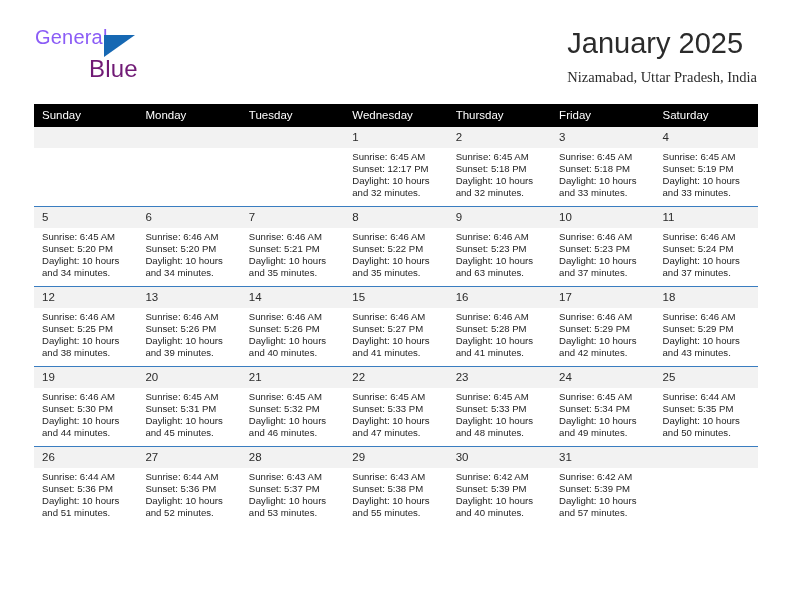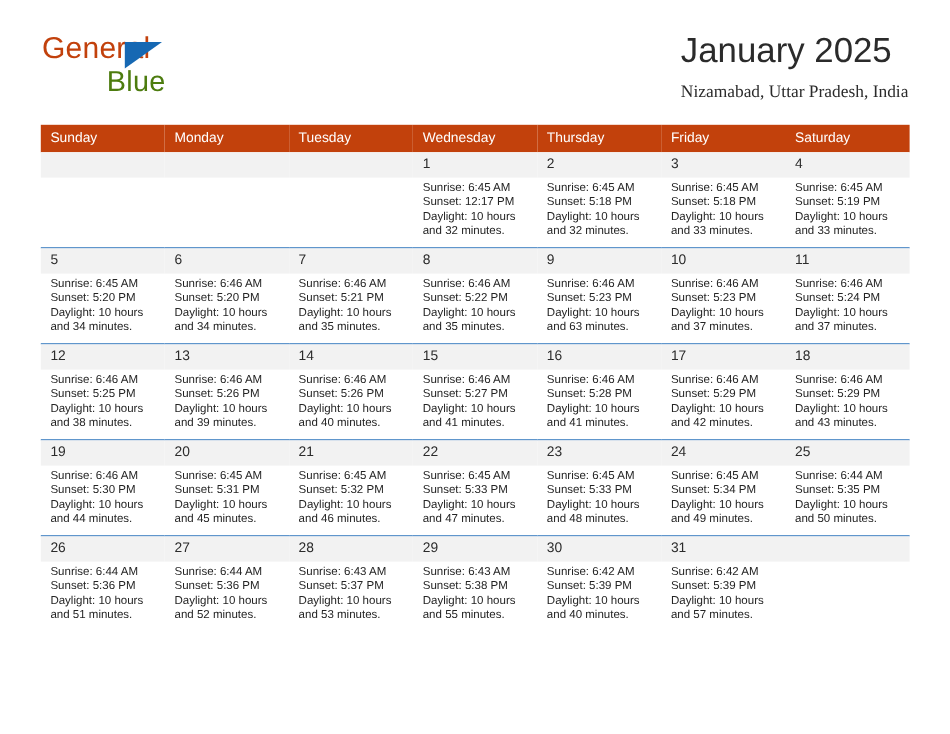--- a/index.html
+++ b/index.html
@@ -33,40 +33,40 @@
     position: absolute;
     left: 0;
     top: 0;
     width: 240px;
     height: 62px;
   }
   .brand-general {
     position: absolute;
     left: 0;
     top: 0;
-    font-size: 25px;
+    font-size: 20px;
     letter-spacing: 0.2px;
-    color: #c2410c;
+    color: #8b5cf6;
     font-family: "Liberation Sans", sans-serif;
   }
   .brand-triangle {
     position: absolute;
     left: 69px;
     top: 9px;
     width: 0;
     height: 0;
     border-left: 31px solid #1668b3;
     border-bottom: 22px solid transparent;
   }
   .brand-blue {
     position: absolute;
     left: 54px;
     top: 29px;
     font-size: 24px;
-    color: #4d7c0f;
+    color: #701a75;
     letter-spacing: 0.2px;
     font-family: "Liberation Sans", sans-serif;
   }
   .title-block {
     position: absolute;
     right: 0;
     top: 0;
   }
   .cal-title {
     font-size: 29px;
@@ -86,21 +86,21 @@
   
   .calendar {
     position: absolute;
     left: 34px;
     top: 104px;
     width: 724px;
     border-collapse: collapse;
     table-layout: fixed;
   }
   .calendar th {
-    background: #c2410c;
+    background: #000000;
     color: #ffffff;
     font-size: 11.5px;
     font-weight: normal;
     text-align: left;
     padding: 5px 0 6px 8px;
     height: 12px;
     border: none;
   }
   .calendar td {
     width: 103.4px;

